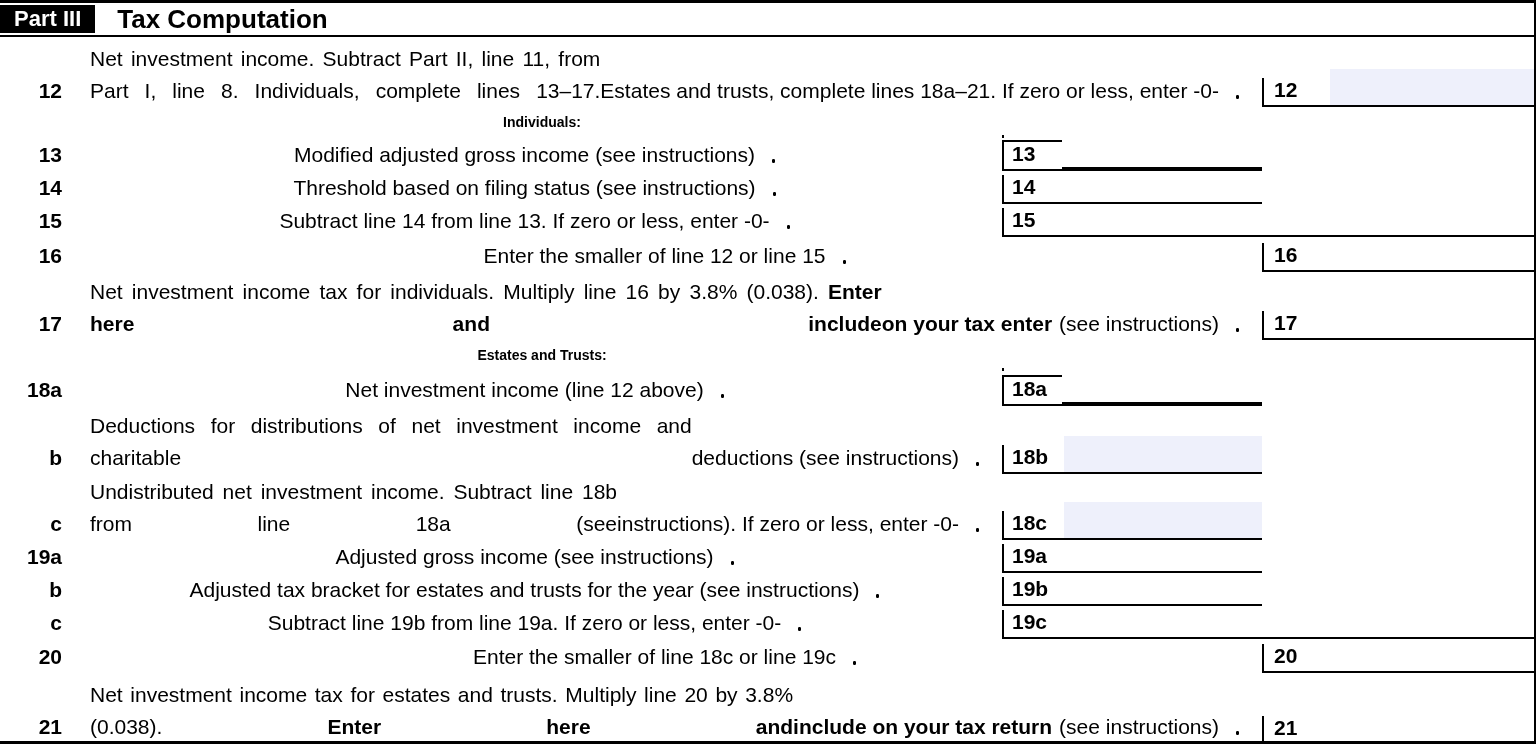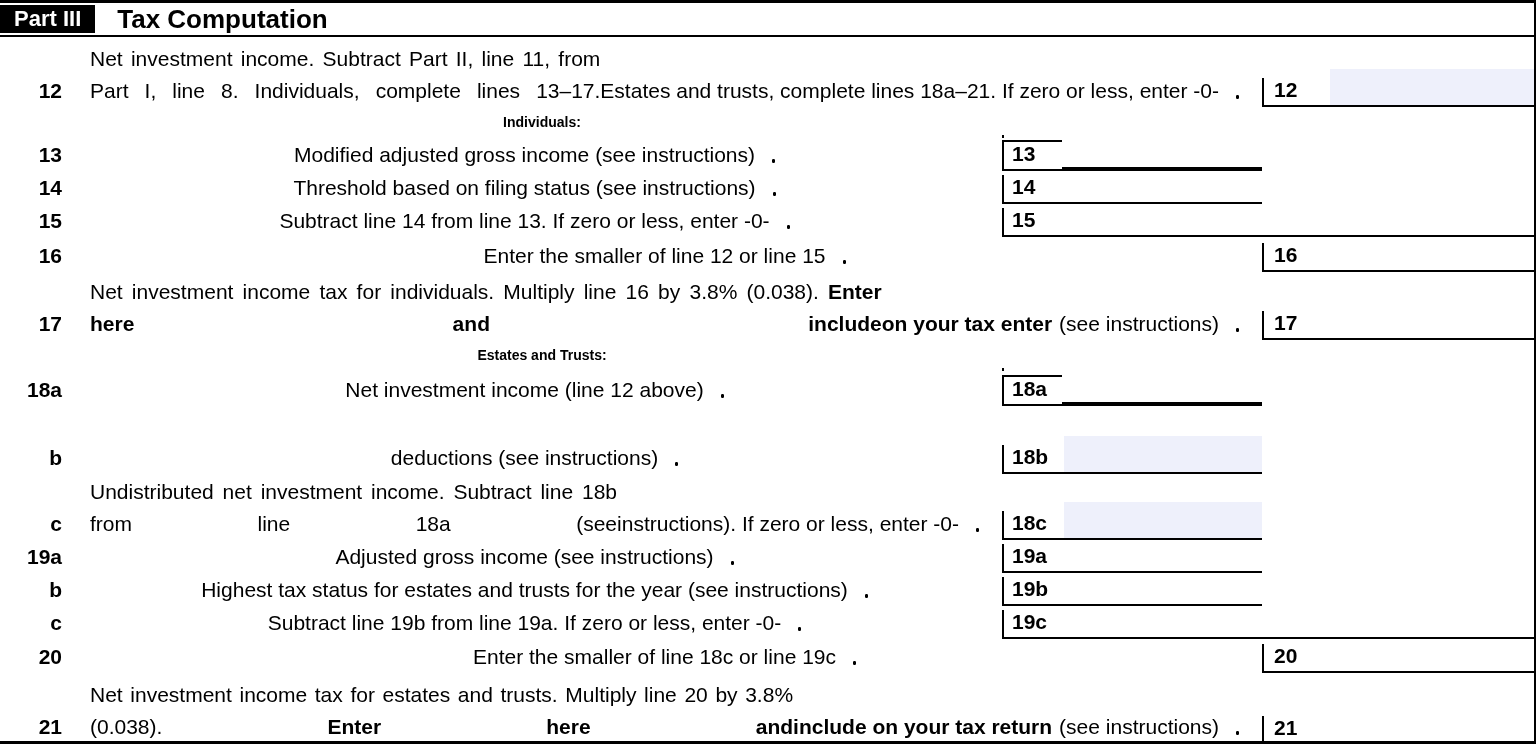--- a/index.html
+++ b/index.html
@@ -214,20 +214,21 @@
     <div class="c ientry bb bt">
         <div class="entry"></div>
       </div>
     <div class="c gray"></div>
     <div class="c blank"></div>
   </div>
 
   <div class="row r68">
     <div class="c num">b</div>
     <div class="c text">
+      <div class="tline just"><span>Deductions for distributions of net investment income and charitable</span></div>
       <div class="tline">
           <span>deductions (see instructions)</span>
           <span class="leader"></span>
         </div>
     </div>
     <div class="c ibox bb">
         <span>18b</span>
       </div>
     <div class="c ientry bb part">
         <div class="entry"></div>
@@ -270,21 +271,21 @@
         <div class="entry"></div>
       </div>
     <div class="c gray"></div>
     <div class="c blank"></div>
   </div>
 
   <div class="row r33">
     <div class="c num">b</div>
     <div class="c text">
       <div class="tline">
-          <span>Highest tax status for estates and trusts for the year (see instructions)</span>
+          <span>Adjusted tax bracket for estates and trusts for the year (see instructions)</span>
           <span class="leader"></span>
         </div>
     </div>
     <div class="c ibox bb">
         <span>19b</span>
       </div>
     <div class="c ientry bb">
         <div class="entry"></div>
       </div>
     <div class="c gray"></div>

